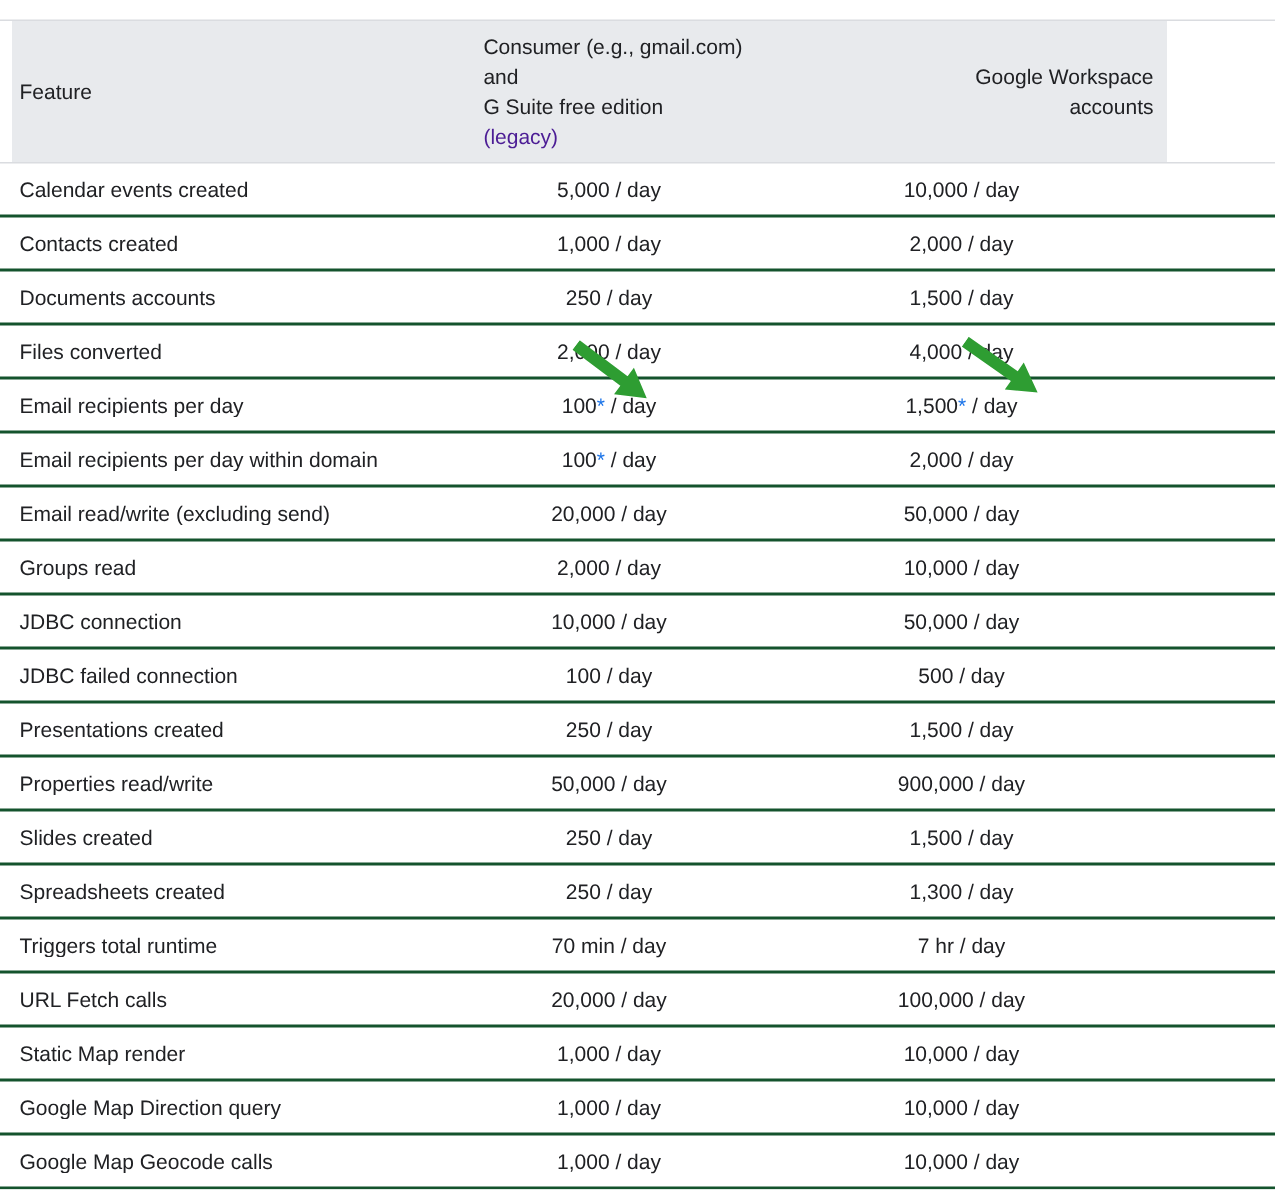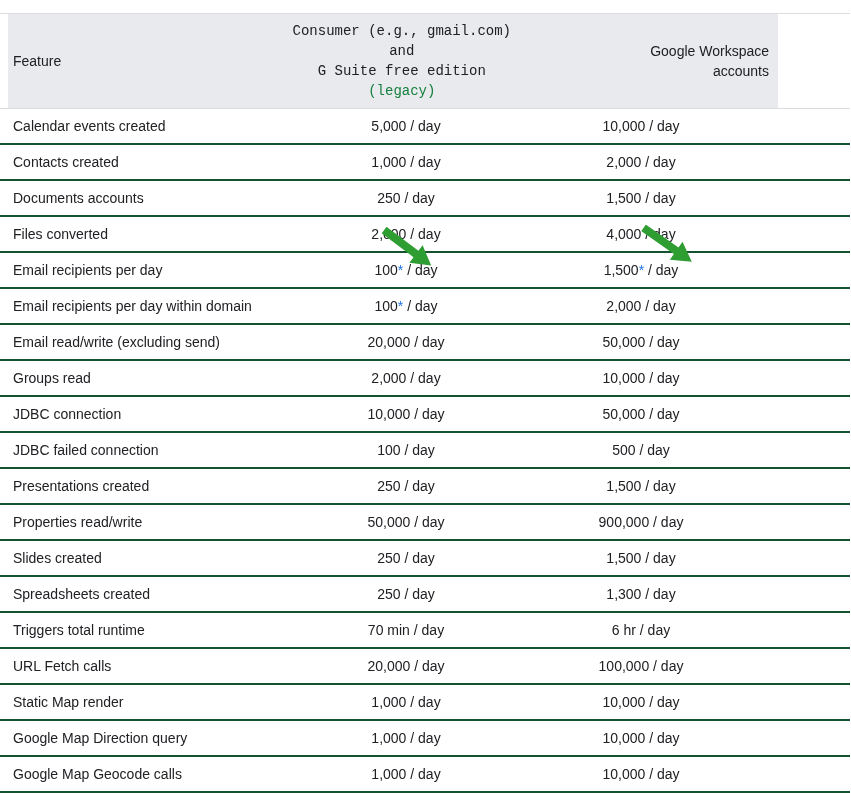--- a/index.html
+++ b/index.html
@@ -35,24 +35,24 @@
     background: #e8eaed;
   }
   .th {
     position: absolute;
     font-size: 14px;
     font-weight: 500;
     line-height: 20px;
     white-space: nowrap;
   }
   .th-feature  { left: 13px;  top: 37px; }
-  .th-consumer { right: 339px; top: 7px;  text-align: center; font-family: Liberation Mono, monospace; }
+  .th-consumer { right: 355px; top: 7px;  text-align: left; }
   .th-workspace{ right: 81px;  top: 27px; text-align: right; }
   .legacy-link {
-    color: #15803d;
+    color: #4c1d95;
     text-decoration: none;
     cursor: pointer;
   }
   
   .trow {
     display: grid;
     grid-template-columns: 300px 212px 258px;
     width: 850px;
     height: 36px;
     box-sizing: border-box;
@@ -184,21 +184,21 @@
 
     <div class="trow">
       <div class="cell-feature">Spreadsheets created</div>
       <div class="cell-val"><span>250</span><span class="star"></span><span> / day</span></div>
       <div class="cell-val"><span>1,300</span><span class="star"></span><span> / day</span></div>
     </div>
 
     <div class="trow">
       <div class="cell-feature">Triggers total runtime</div>
       <div class="cell-val"><span>70 min</span><span class="star"></span><span> / day</span></div>
-      <div class="cell-val"><span>6 hr</span><span class="star"></span><span> / day</span></div>
+      <div class="cell-val"><span>7 hr</span><span class="star"></span><span> / day</span></div>
     </div>
 
     <div class="trow">
       <div class="cell-feature">URL Fetch calls</div>
       <div class="cell-val"><span>20,000</span><span class="star"></span><span> / day</span></div>
       <div class="cell-val"><span>100,000</span><span class="star"></span><span> / day</span></div>
     </div>
 
     <div class="trow">
       <div class="cell-feature">Static Map render</div>

